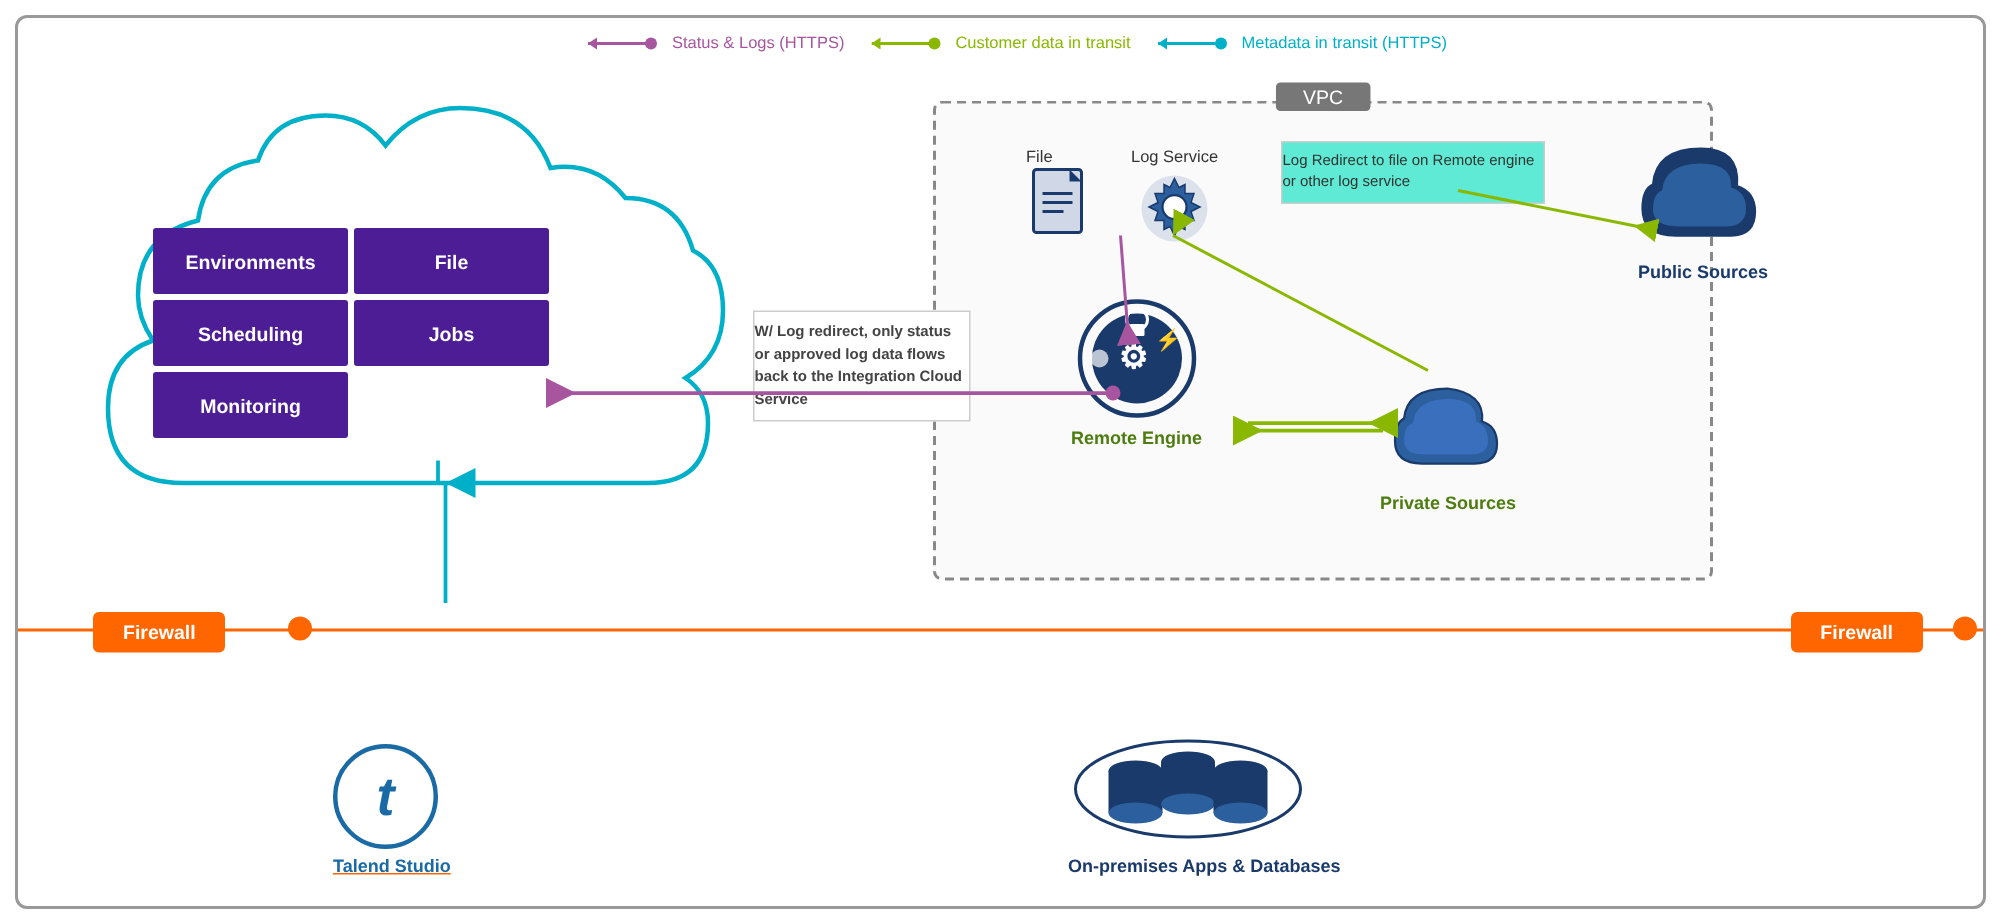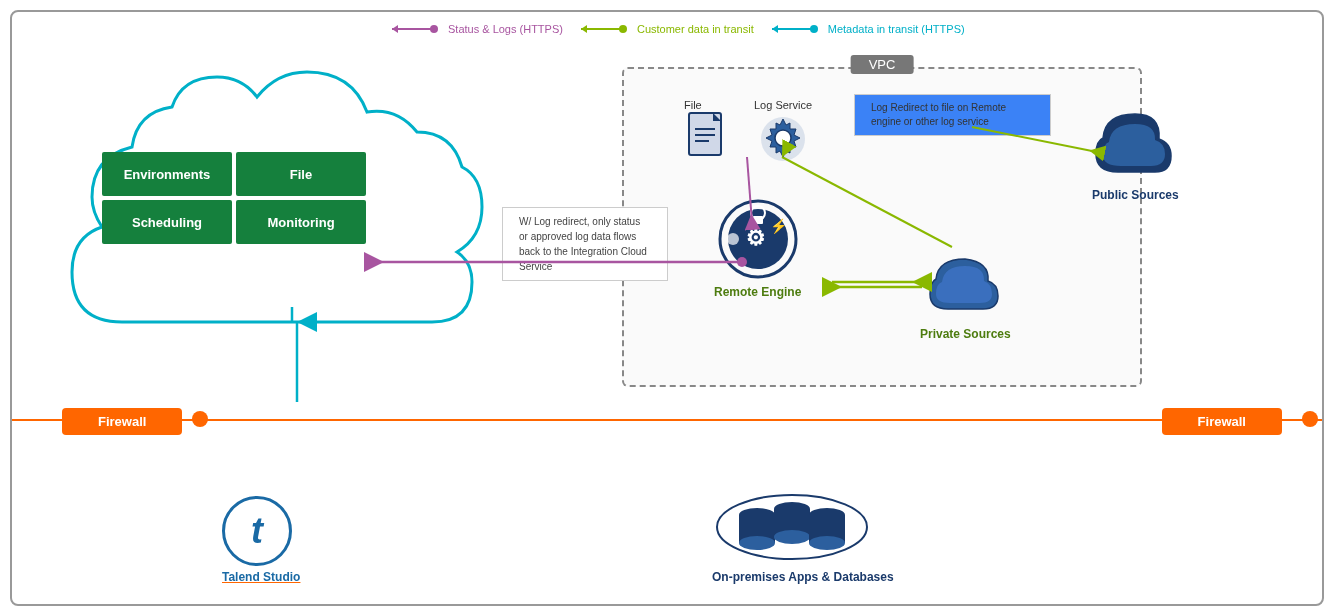--- a/index.html
+++ b/index.html
@@ -51,21 +51,21 @@
     .cloud-content {
       position: absolute;
       top: 140px;
       left: 90px;
       display: grid;
       grid-template-columns: 130px 130px;
       grid-template-rows: 44px 44px 44px;
       gap: 4px;
     }
     .cloud-box {
-      background: #15803d;
+      background: #4c1d95;
       color: #fff;
       display: flex;
       align-items: center;
       justify-content: center;
       font-size: 13px;
       font-weight: bold;
       border-radius: 2px;
     }
 
     
@@ -112,24 +112,24 @@
     .log-icon-area .icon-label {
       font-size: 11px;
       color: #333;
     }
 
     
     .log-redirect-box {
       position: absolute;
       top: 25px;
       left: 230px;
-      width: 197px;
-      background: #3b82f6;
+      width: 176px;
+      background: #5eead4;
       border: 1px solid #ccc;
-      padding: 6px 16px;
+      padding: 6px 0;
       font-size: 10px;
       color: #333;
       line-height: 1.4;
     }
 
     
     .remote-engine-area {
       position: absolute;
       top: 130px;
       left: 90px;
@@ -140,23 +140,23 @@
     .private-sources-area {
       position: absolute;
       top: 185px;
       left: 296px;
       text-align: center;
     }
 
     
     .public-sources-area {
       position: absolute;
-      top: 98px;
+      top: 83px;
       left: 1080px;
-      text-align: center;
+      text-align: left;
     }
 
     
     .firewall-bar {
       position: absolute;
       top: 388px;
       left: 0;
       width: 100%;
       height: 40px;
       display: flex;
@@ -187,21 +187,21 @@
       width: 16px;
       height: 16px;
       background: #f60;
       border-radius: 50%;
       z-index: 10;
     }
     .firewall-badge {
       position: absolute;
       background: #f60;
       color: #fff;
-      padding: 6px 36px;
+      padding: 6px 20px;
       font-size: 13px;
       font-weight: bold;
       border-radius: 4px;
       z-index: 10;
     }
     .firewall-badge-left {
       left: 50px;
       top: 8px;
     }
     .firewall-badge-right {
@@ -223,27 +223,28 @@
       bottom: 20px;
       left: 700px;
       text-align: left;
     }
 
     
     .log-redirect-note {
       position: absolute;
       top: 195px;
       left: 490px;
-      width: 166px;
+      width: 145px;
       background: #fff;
       border: 1px solid #ccc;
-      padding: 6px 16px;
+      padding: 6px 0;
       font-size: 10px;
       color: #444;
       line-height: 1.5;
+      font-weight: bold;
     }
 
     
     .arrows-svg {
       position: absolute;
       top: 0;
       left: 0;
       width: 100%;
       height: 100%;
       pointer-events: none;
@@ -328,20 +329,23 @@
     <div class="cloud-box">
       <span>Environments</span>
     </div>
     <div class="cloud-box">
       <span>File</span>
     </div>
     <div class="cloud-box">
       <span>Scheduling</span>
     </div>
     <div class="cloud-box">
+      <span>Jobs</span>
+    </div>
+    <div class="cloud-box">
       <span>Monitoring</span>
     </div>
   </div>
 
   <div class="vpc-box">
     <div class="vpc-label">VPC</div>
 
     <div class="file-icon-area">
       <div class="icon-label">File</div>
       

